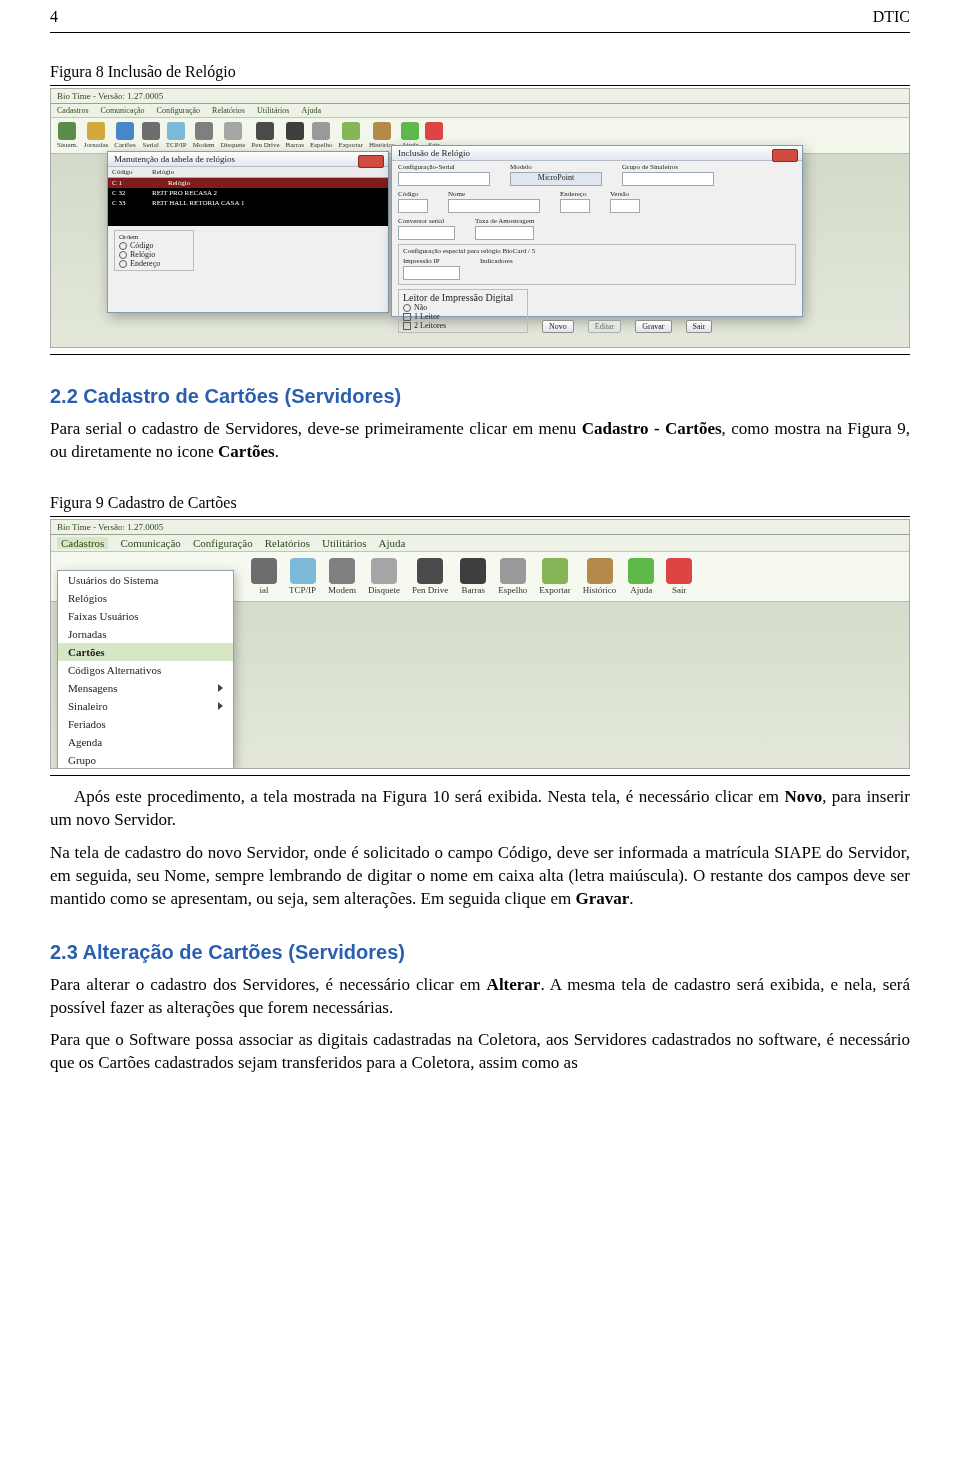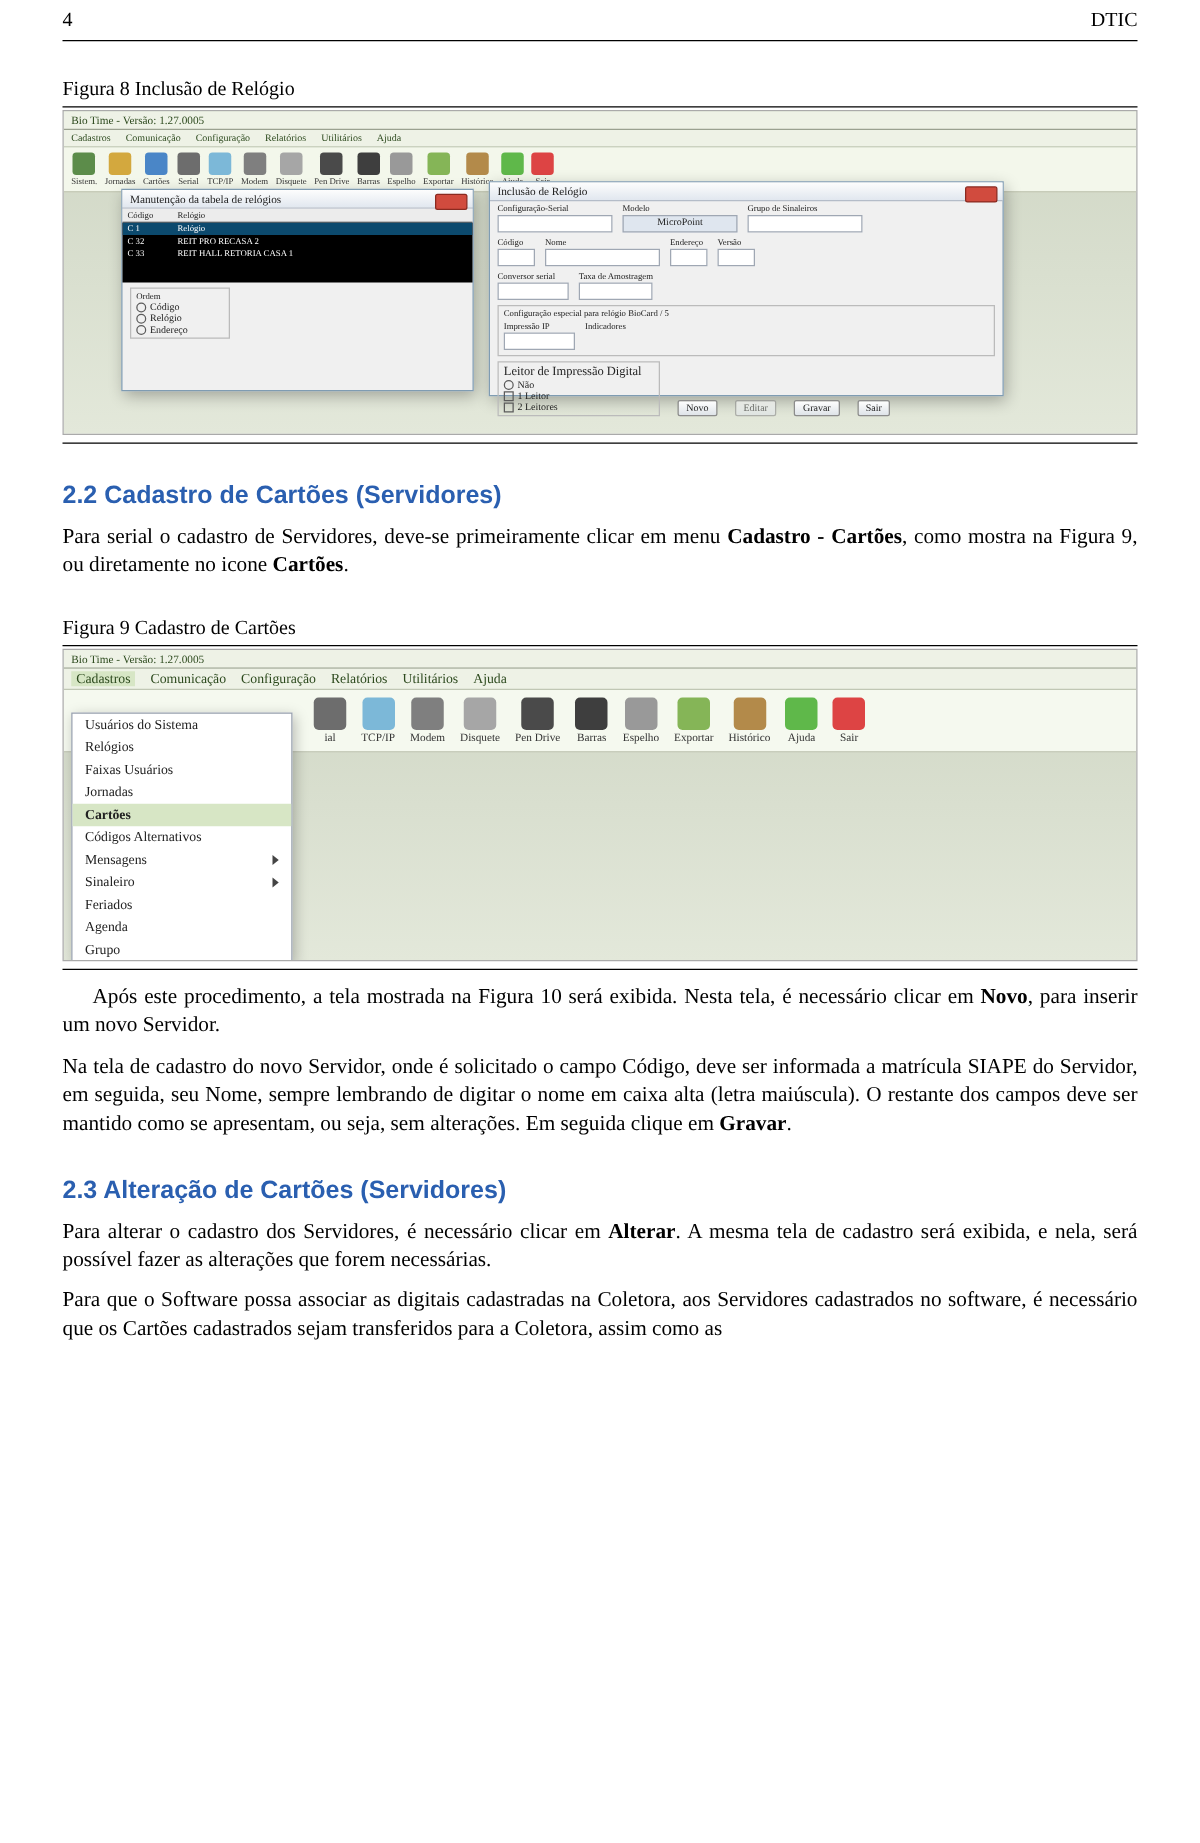--- a/index.html
+++ b/index.html
@@ -86,21 +86,21 @@
     color: #222;
   }
   .inner-dialog .dlg-title {
     background: linear-gradient(to bottom, #fdfdfd, #e1e7ef);
     border-bottom: 1px solid #b4bcc8;
     padding: 2px 6px;
     font-size: 9px;
   }
   .grid-row {
     display: flex;
-    gap: 8px;
+    gap: 20px;
     padding: 2px 6px;
   }
   .field {
     display: flex;
     flex-direction: column;
     gap: 1px;
   }
   .field label {
     font-size: 7px;
     color: #222;
@@ -285,29 +285,29 @@
         <div class="tb-item">
           <div class="tb-icon" style="background: rgb(95, 184, 74);"></div>
           <span>Ajuda</span>
         </div>
         <div class="tb-item">
           <div class="tb-icon" style="background: rgb(221, 68, 68);"></div>
           <span>Sair</span>
         </div>
       </div>
 
-    <div class="inner-dialog" style="left:46px;top:62px;width:280px;height:160px;">
+    <div class="inner-dialog" style="left:56px;top:62px;width:280px;height:160px;">
       <div class="dlg-title">Manutenção da tabela de relógios</div>
       <div class="close-red"></div>
       <div style="display:flex;gap:0;font-size:7px;background:#ececec;border-bottom:1px solid #aaa;padding:1px 4px;">
         <span style="width:40px;">Código</span>
         <span>Relógio</span>
       </div>
       <div id="fig8-list-rows" style="background:#000;color:#fff;height:48px;overflow:hidden;font-size:7px;">
-          <div style="display: flex; gap: 0px; padding: 1px 4px; background: #0c4a6e; color: rgb(255, 255, 255);">
+          <div style="display: flex; gap: 16px; padding: 1px 4px; background: #7f1d1d; color: rgb(255, 255, 255);">
             <span style="width: 40px;">C 1</span>
             <span>Relógio</span>
           </div>
           <div style="display: flex; gap: 0px; padding: 1px 4px;">
             <span style="width: 40px;">C 32</span>
             <span>REIT PRO RECASA 2</span>
           </div>
           <div style="display: flex; gap: 0px; padding: 1px 4px;">
             <span style="width: 40px;">C 33</span>
             <span>REIT HALL RETORIA CASA 1</span>

